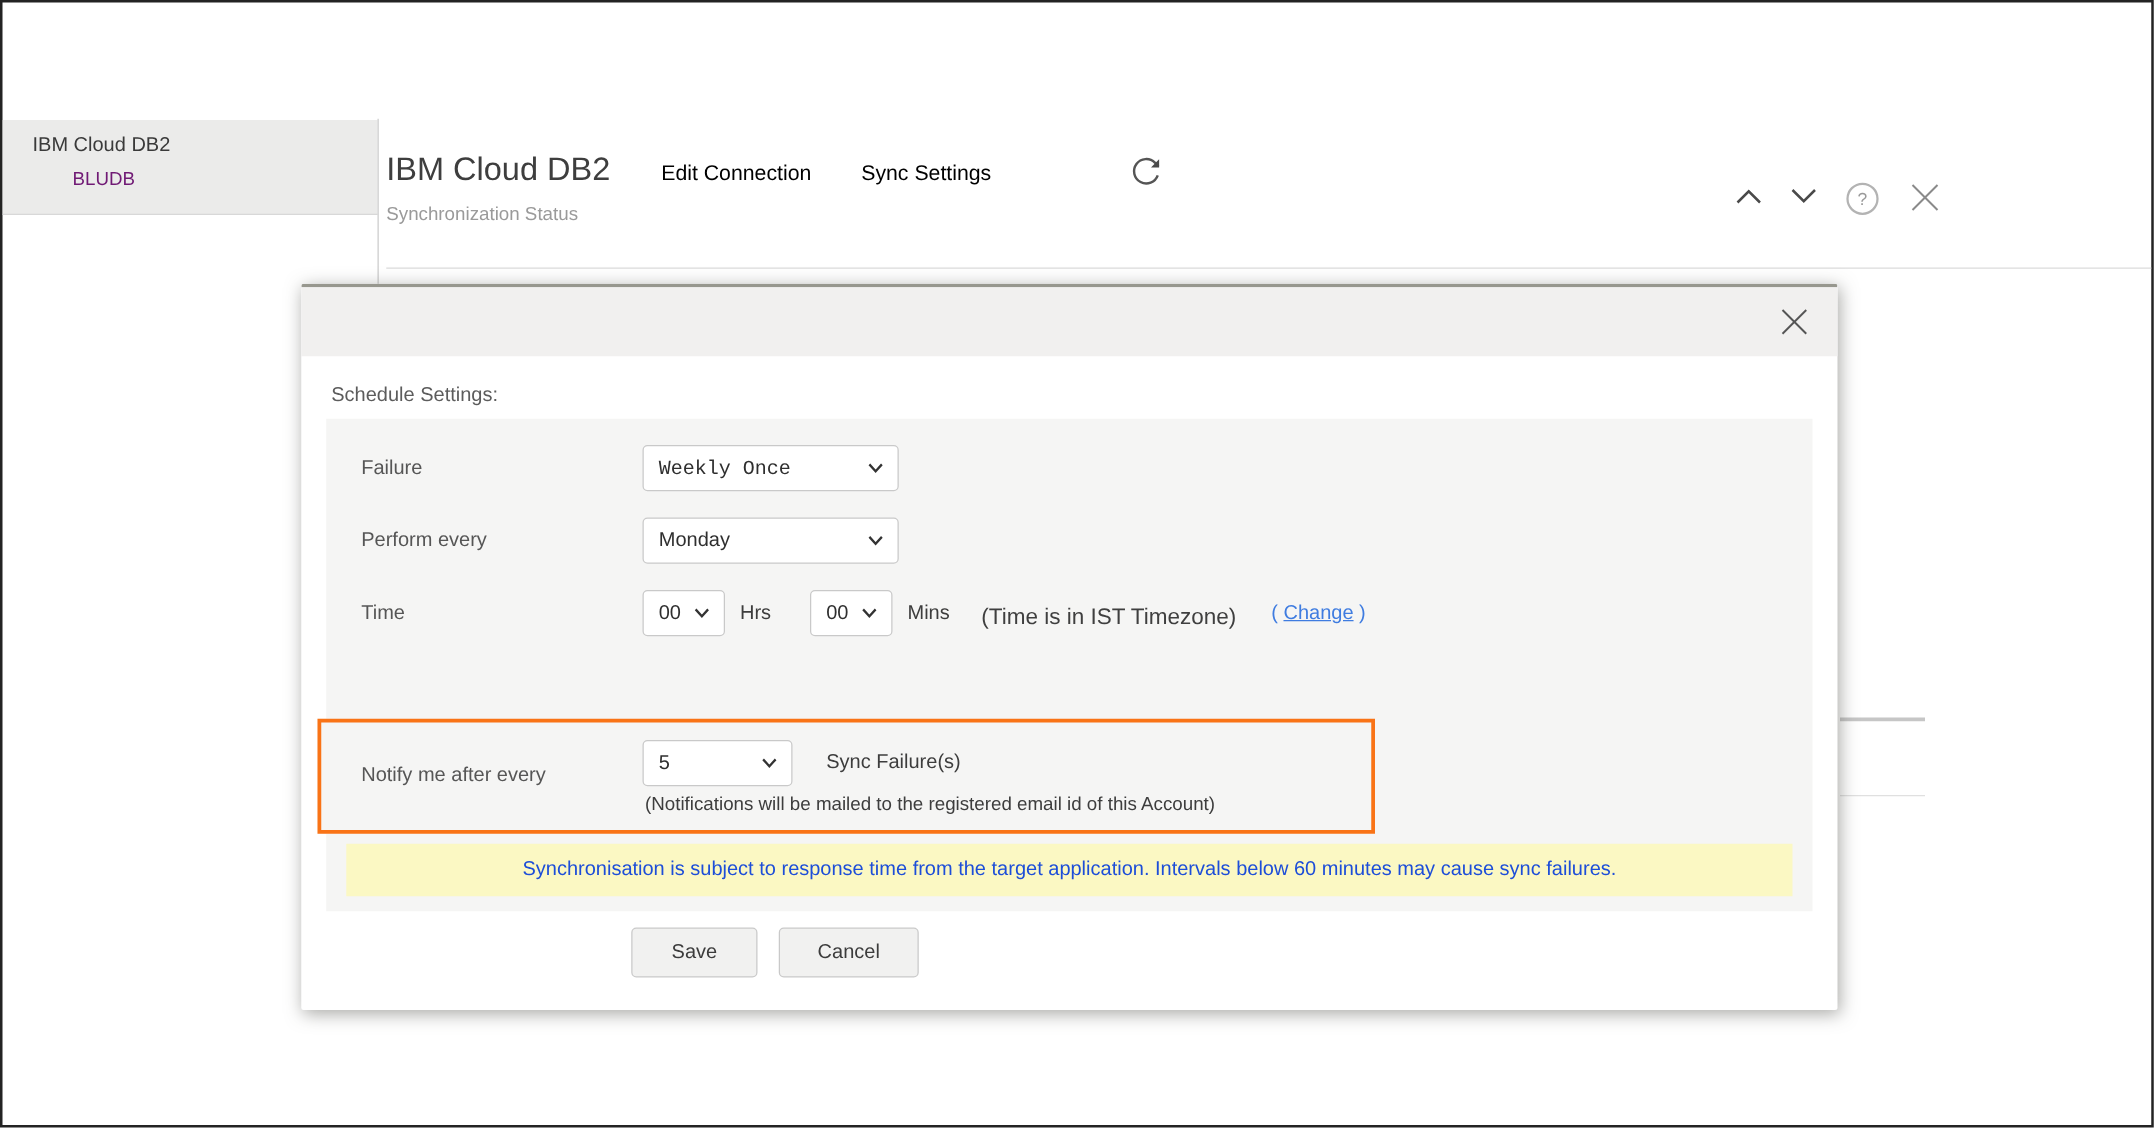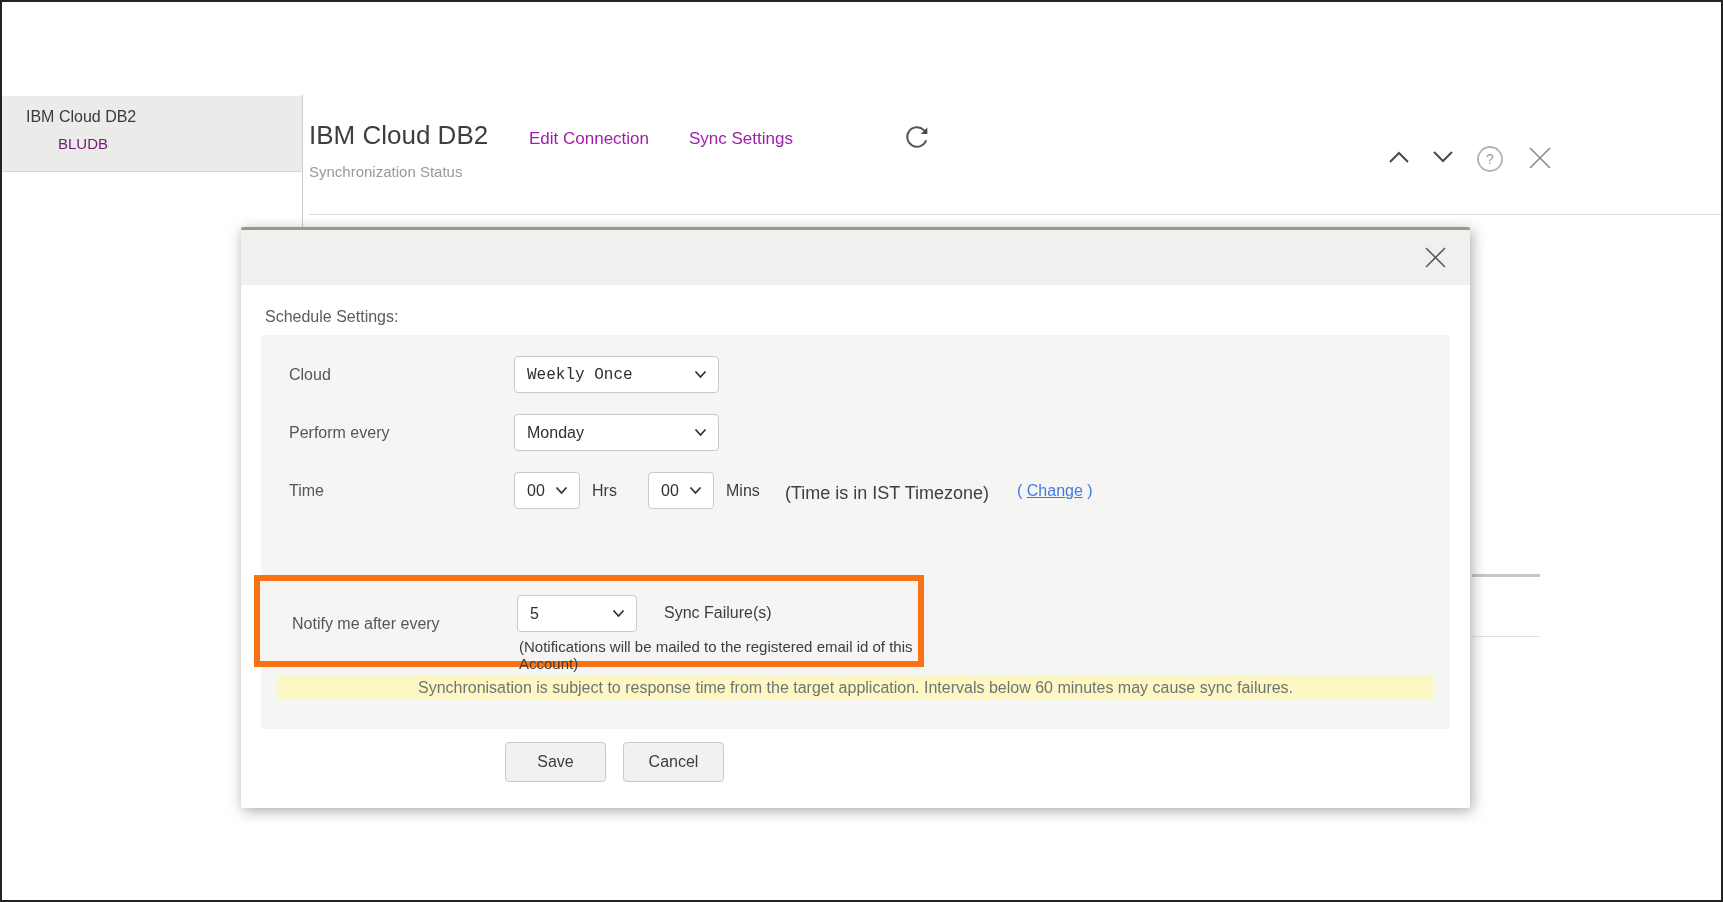--- a/index.html
+++ b/index.html
@@ -26,21 +26,21 @@
   .sidebar-item {
     position: absolute; left: 0; top: 94px; width: 300px; height: 76px;
     background: #ebebea; border-bottom: 1px solid #d8d8d8; cursor: pointer;
   }
   .sidebar-item-name { position: absolute; left: 24px; top: 12px; font-size: 16px; color: #3a3a3a; }
   .sidebar-item-sub  { position: absolute; left: 24px; top: 39px; font-size: 15px; color: #701a75; margin-left: 32px; }
   .sidebar-border { position: absolute; left: 300px; top: 93px; width: 1px; height: 132px; background: #cccccc; }
 
   
   .content-title { position: absolute; left: 307px; top: 118px; font-size: 26px; color: #3e3e3e; }
-  .content-link { position: absolute; top: 127px; font-size: 17px; color: #a21caf; cursor: pointer; }
+  .content-link { position: absolute; top: 127px; font-size: 17px; color: #000000; cursor: pointer; }
   .link-edit { left: 527px; }
   .link-sync { left: 687px; }
   .icon-btn { position: absolute; cursor: pointer; line-height: 0; }
   .refresh-icon { left: 902px; top: 122px; }
   .chev-up   { left: 1385px; top: 148px; }
   .chev-down { left: 1429px; top: 148px; }
   .help-icon { left: 1474px; top: 143px; }
   .close-main { left: 1524px; top: 142px; }
   .status-label { position: absolute; left: 307px; top: 161px; font-size: 15px; color: #9a9a9a; }
   .content-divider { position: absolute; left: 307px; top: 212px; width: 1414px; height: 1px; background: #dcdcdc; }
@@ -75,41 +75,41 @@
   .sel-mins    { left: 387px; top: 137px; width: 66px; }
 
   .inline-label { position: absolute; top: 147px; font-size: 16px; color: #3d3d3d; font-weight: bold; }
   .lbl-hrs  { left: 331px; font-weight: normal; color: #3d3d3d; }
   .lbl-mins { left: 465px; font-weight: normal; color: #3d3d3d; }
   .tz-note  { position: absolute; left: 524px; top: 148px; font-size: 18px; color: #3f3f3f; }
   .change-link { position: absolute; left: 731px; top: 147px; font-size: 16px; color: #3f7ce0; cursor: pointer; margin-left: 25px; }
   .change-link .underlined { text-decoration: underline; }
 
   .notify-box {
-    position: absolute; left: -7px; top: 240px; width: 670px; height: 92px;
-    border: 6px solid #f97316; background: #f5f5f4;
+    position: absolute; left: -7px; top: 240px; width: 846px; height: 92px;
+    border: 3px solid #f97316; background: #f5f5f4;
   }
   .notify-label { position: absolute; left: 32px; top: 34px; font-size: 16px; color: #565656; }
   .sel-notify { left: 257px; top: 14px; width: 120px; }
   .notify-suffix { position: absolute; left: 404px; top: 23px; font-size: 16px; color: #3d3d3d; }
   .notify-note { position: absolute; left: 259px; top: 57px; font-size: 15px; color: #3d3d3d; }
 
   .warning-band {
-    position: absolute; left: 16px; top: 340px; width: 1157px; height: 25px;
+    position: absolute; left: 16px; top: 340px; width: 1157px; height: 42px;
     background: #fbf8c3; display: flex; align-items: center; justify-content: center;
-    font-size: 16px; color: #737373;
+    font-size: 16px; color: #1d4ed8;
   }
 
   .modal-btn {
     position: absolute; top: 512px; height: 40px; background: #f1f1f0;
     border: 1px solid #c9c9c9; border-radius: 4px; font-size: 16px; color: #3c3c3c;
     cursor: pointer; font-family: inherit;
   }
   .save-btn   { left: 264px; width: 101px; }
-  .cancel-btn { left: 382px; width: 101px; }
+  .cancel-btn { left: 382px; width: 112px; }
 
   svg { display: block; }
 </style>
 </head>
 <body>
 
 <div class="screen">
 
 
   <div class="sidebar-item">
@@ -164,21 +164,21 @@
           <line x1="3" y1="3" x2="22" y2="22"></line>
             <line x1="22" y1="3" x2="3" y2="22"></line>
         </svg>
       </span>
     </div>
 
     <div class="section-label">Schedule Settings:</div>
 
     <div class="form-panel">
 
-      <div class="form-label lbl-repeat">Cloud</div>
+      <div class="form-label lbl-repeat">Failure</div>
       <div class="select sel-repeat">
         <span>Weekly Once</span>
         <svg width="13" height="9" viewBox="0 0 13 9" fill="none" stroke="#333" stroke-width="1.8">
             <path d="M1.5 1.5 L6.5 7 L11.5 1.5"></path>
           </svg>
       </div>
 
       <div class="form-label lbl-perform">Perform every</div>
       <div class="select sel-perform">
         <span>Monday</span>

